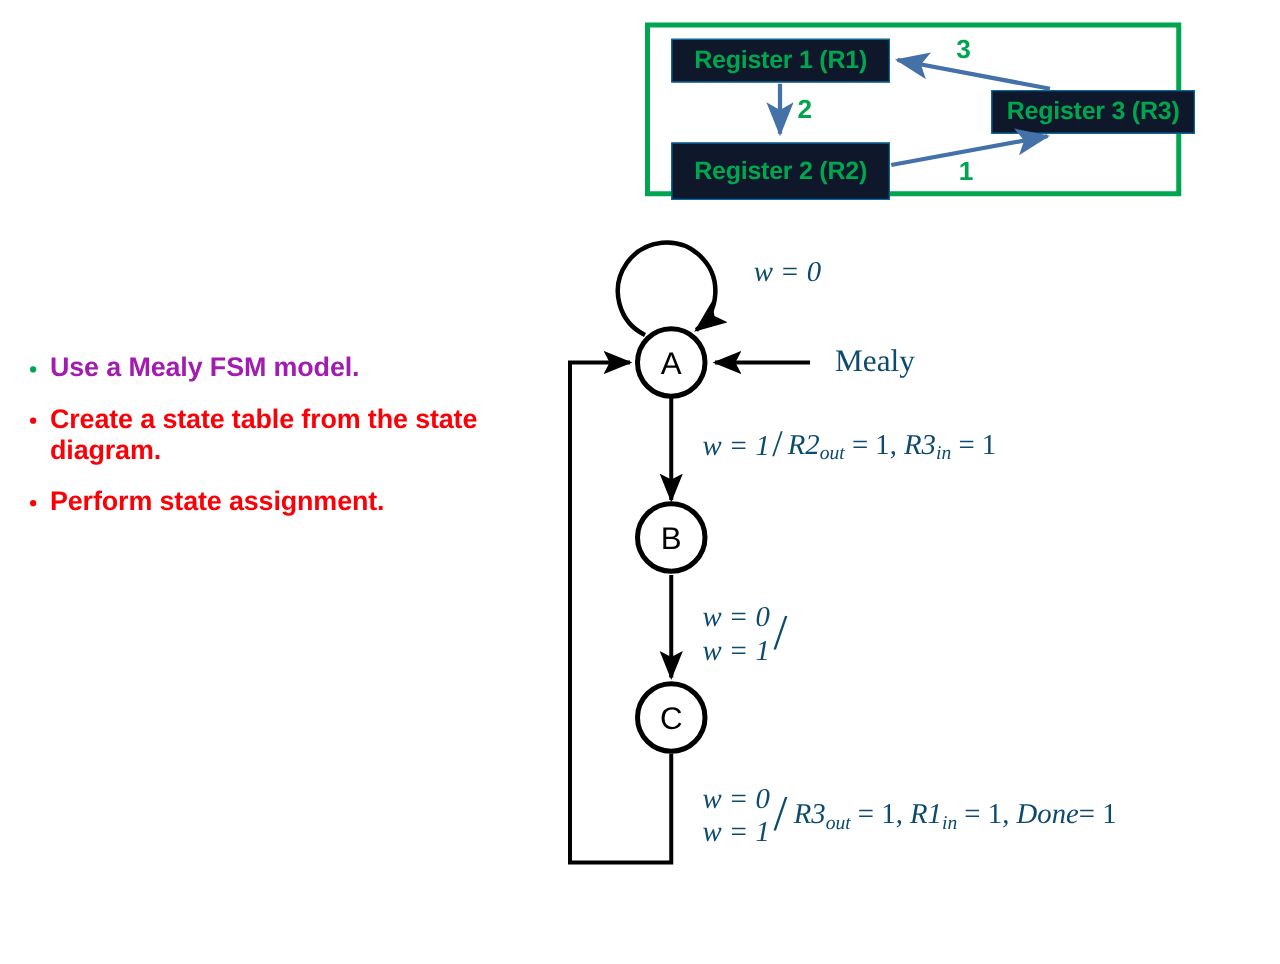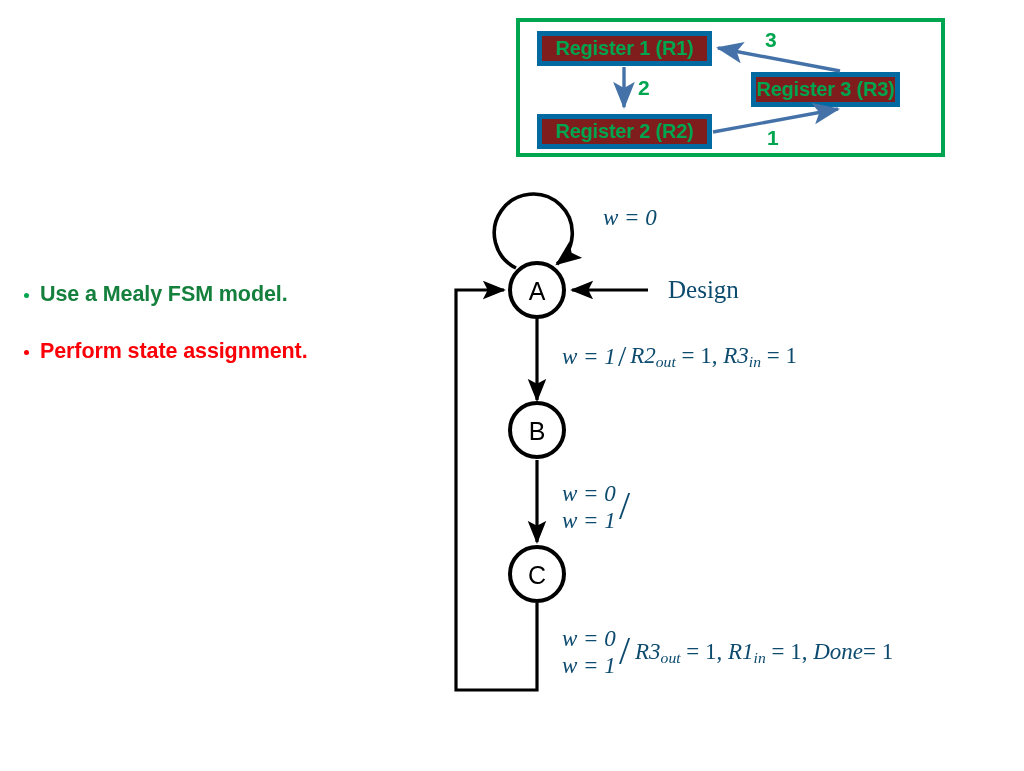--- a/index.html
+++ b/index.html
@@ -34,52 +34,52 @@
     letter-spacing: -0.1px;
   }
   .bullet .dot {
     position: absolute;
     left: 6px;
     top: 0.52em;
     width: 5px;
     height: 5px;
     border-radius: 50%;
   }
-  .bullet.green { color: #15803d; margin-bottom: 32px; }
+  .bullet.green { color: #a21caf; margin-bottom: 16px; }
   .bullet.green .dot { background: #00a550; }
   .bullet.red   { color: #fb0007; margin-bottom: 16px; }
   .bullet.red .dot { background: #fb0007; }
   .bullet.gap   { margin-bottom: 22px; }
 
   
   #regbox {
     position: absolute;
     left: 516px;
     top: 18px;
     width: 429px;
     height: 139px;
     border: 4px solid #00a550;
     box-sizing: border-box;
   }
   .regcell {
     position: absolute;
-    border: 5px solid #0369a1;
+    border: 1px solid #0369a1;
     box-sizing: border-box;
     color: #00a550;
     font-size: 20px;
     font-weight: 600;
     display: flex;
     align-items: center;
     justify-content: center;
-    background: #7f1d1d;
+    background: #0f172a;
     letter-spacing: -0.2px;
   }
   #reg1 { left: 537px; top: 31px;  width: 175px; height: 35px; }
-  #reg2 { left: 537px; top: 114px; width: 175px; height: 35px; }
-  #reg3 { left: 751px; top: 72px;  width: 149px; height: 35px; }
+  #reg2 { left: 537px; top: 114px; width: 175px; height: 46px; }
+  #reg3 { left: 793px; top: 72px;  width: 163px; height: 35px; }
 
   .flowlabel {
     position: absolute;
     color: #00a550;
     font-size: 21px;
     font-weight: 600;
   }
   #lbl3 { left: 765px; top: 28px; }
   #lbl2 { left: 638px; top: 76px; }
   #lbl1 { left: 767px; top: 126px; }
@@ -156,20 +156,24 @@
 
 <div id="slide">
 
   <div id="bullets">
 
     <div class="bullet green">
       <span class="dot"></span>
       <span>Use a Mealy FSM model.</span>
     </div>
 
+    <div class="bullet red">
+      <span class="dot"></span>
+      <span>Create a state table from the state diagram.</span>
+    </div>
 
     <div class="bullet red gap">
       <span class="dot"></span>
       <span>Perform state assignment.</span>
     </div>
 
 
   </div>
 
   <div id="regbox"></div>
@@ -226,21 +230,21 @@
     <text class="statename" x="537" y="431">B</text>
 
     <circle cx="537" cy="574" r="27" fill="#ffffff" stroke="#000000" stroke-width="4"></circle>
     <text class="statename" x="537" y="575">C</text>
   </svg>
 
   <div class="fsmtext" id="loop-label">
     <i>w = 0</i>
   </div>
 
-  <div class="fsmtext" id="reset-label">Design</div>
+  <div class="fsmtext" id="reset-label">Mealy</div>
 
   <div class="translabel fsmtext" id="trans-ab">
     <span class="cond">
       <i>w = 1</i>
     </span>
     <span class="slash thin">/</span>
     <span class="act">
       <i>R2</i><sub>out</sub> = 1, <i>R3</i><sub>in</sub> = 1
     </span>
   </div>

